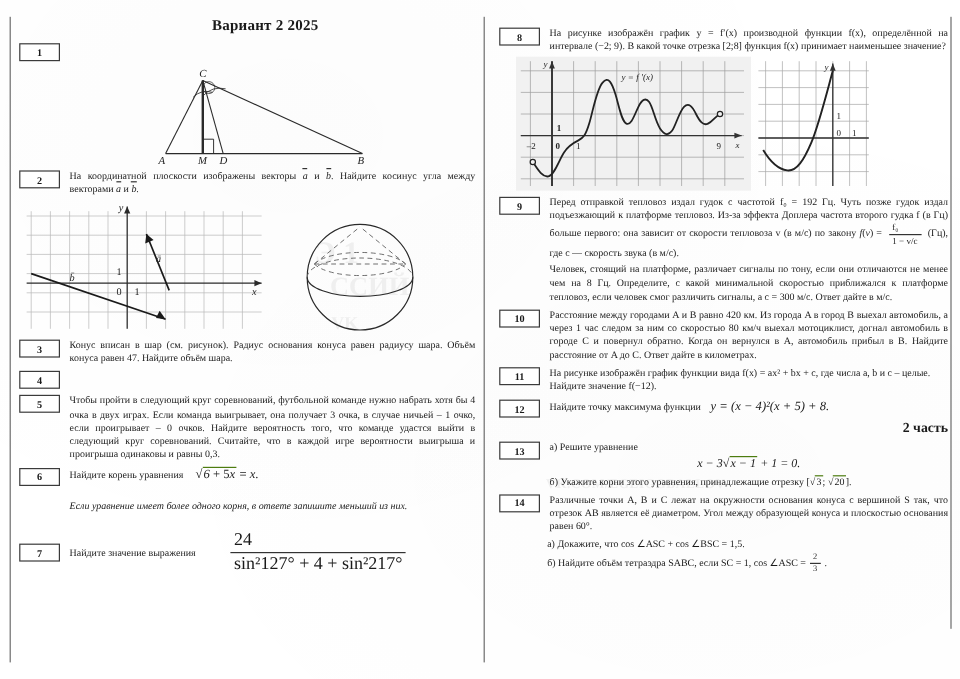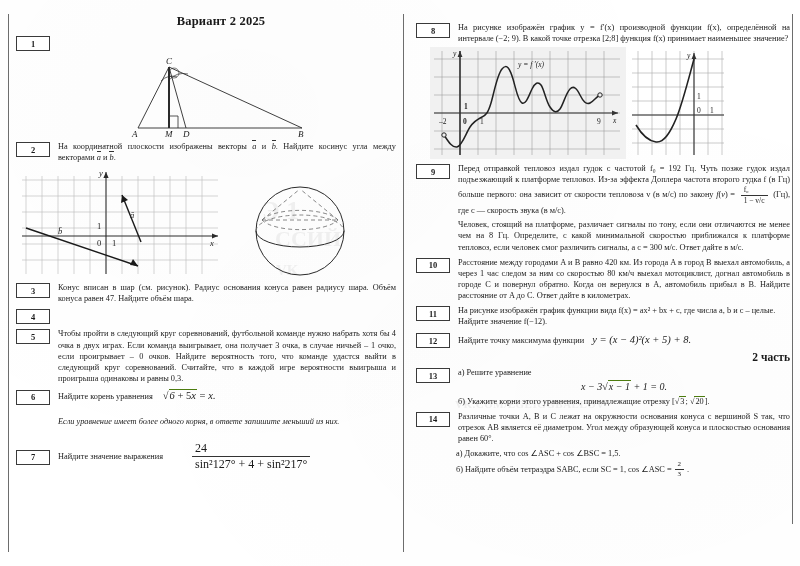--- a/index.html
+++ b/index.html
@@ -196,21 +196,21 @@
           <span class="sqrt"><span class="rad">√</span><span class="under"><i>6</i> + 5<i>x</i></span></span> = <i>x</i>.
         </span>
         <div style="margin-top:13px;font-style:italic;">Если уравнение имеет более одного корня, в ответе запишите меньший из них.</div>
       </div>
     </div>
 
     <div class="task" style="margin-top:14px;align-items:center;">
       <div class="numbox">7</div>
       <div class="body nj" style="display:flex;align-items:center;gap:21px;">
         <span>Найдите значение выражения</span>
-        <span class="frac" style="margin-left:8px;font-size:12px;">
+        <span class="frac" style="margin-left:8px;font-size:15px;">
           <span class="num">24</span>
           <span class="den">sin²127° + 4 + sin²217°</span>
         </span>
       </div>
     </div>
 
   </div>
 
   <div class="col col-right" style="padding:0 10px 0 12px;">
 

